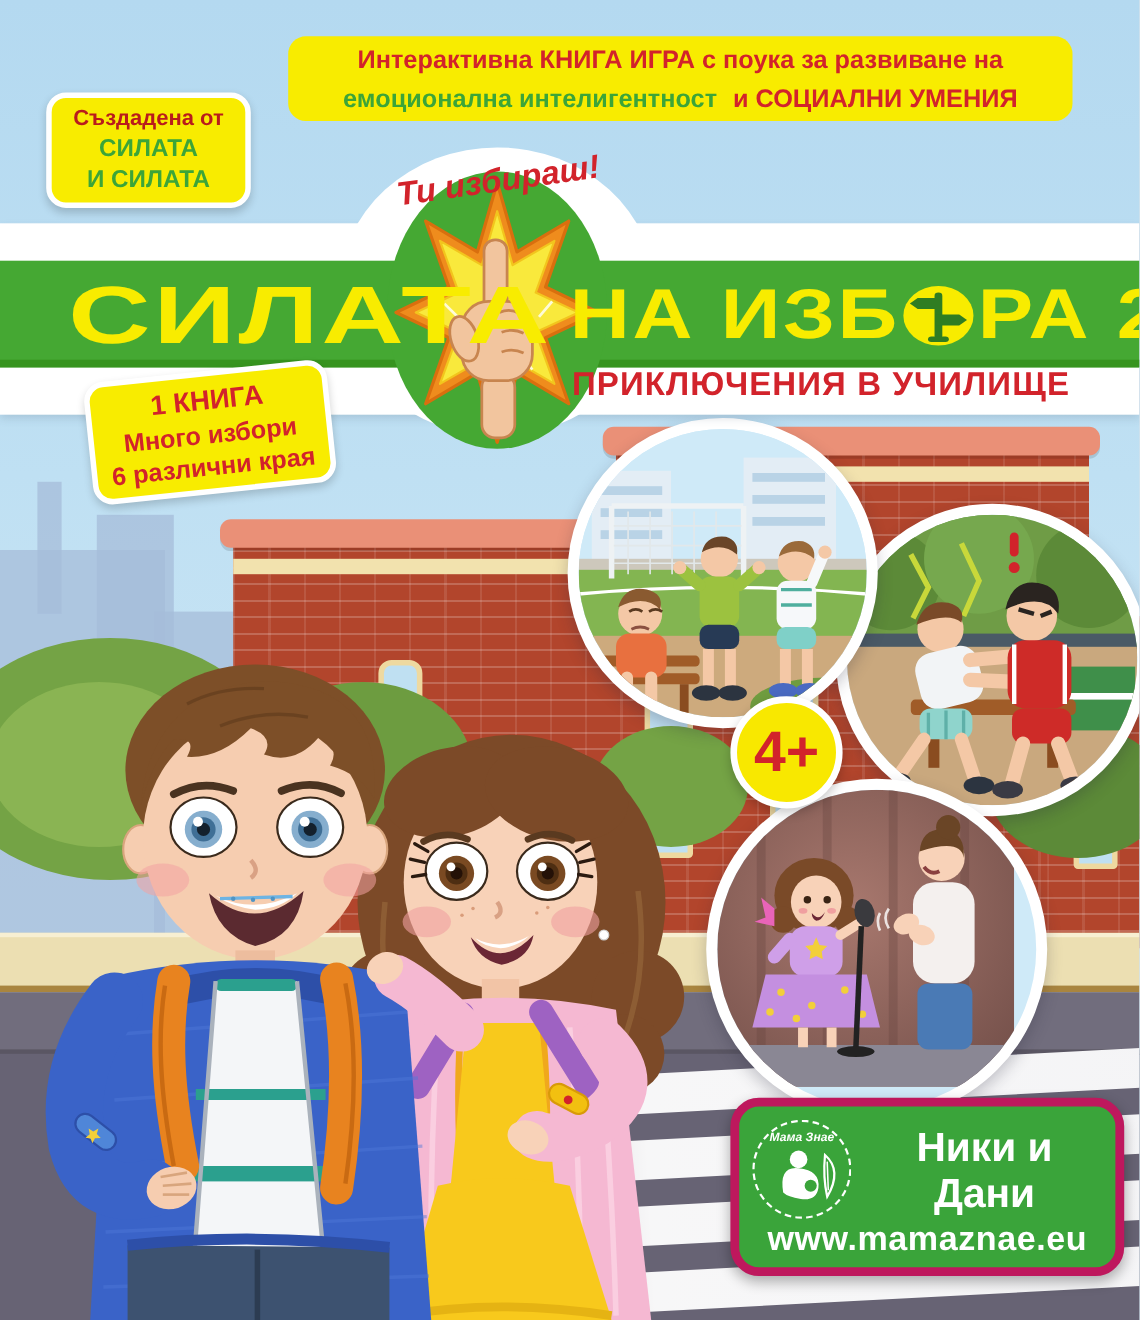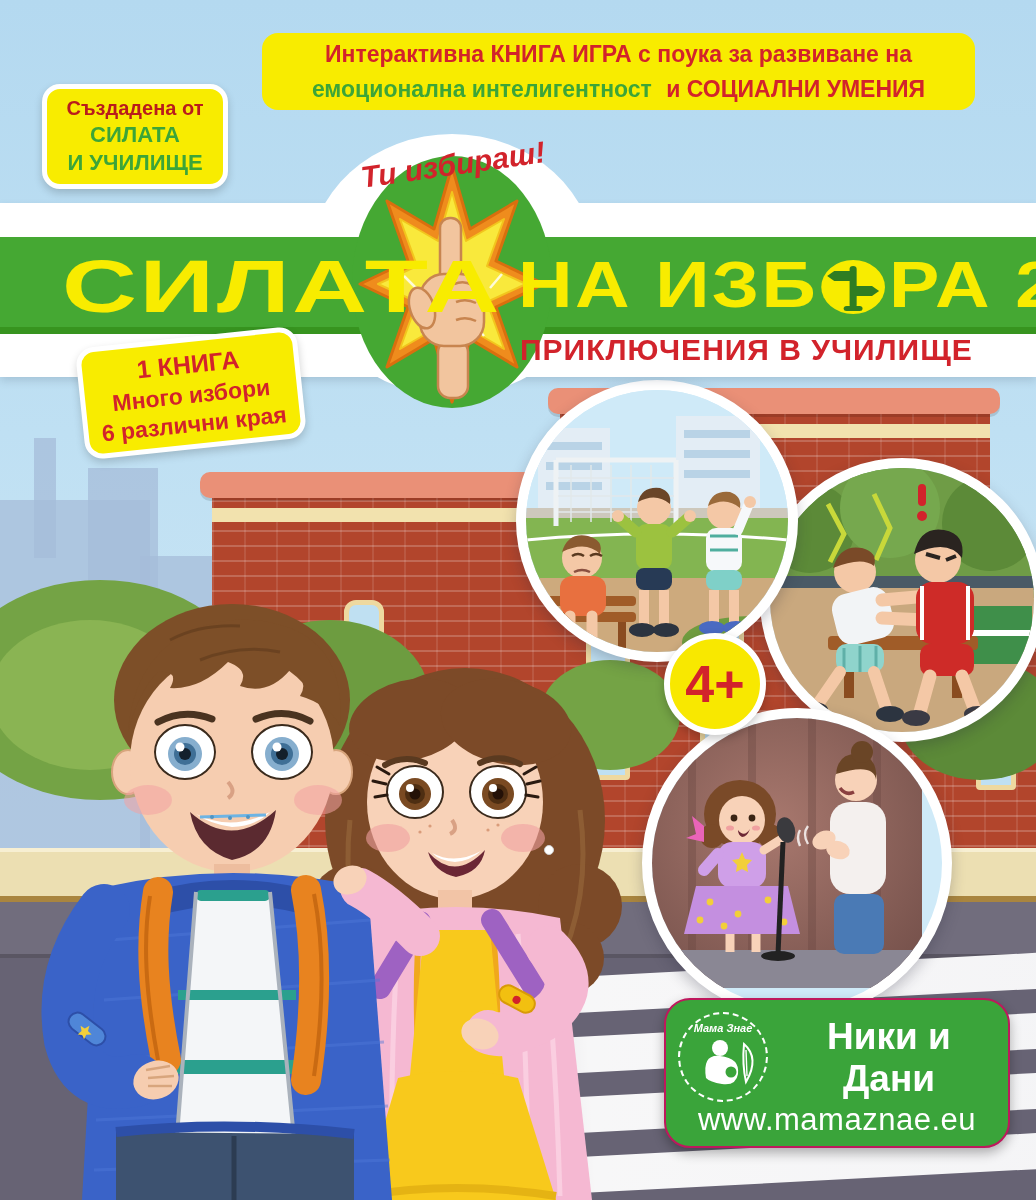--- a/index.html
+++ b/index.html
@@ -79,31 +79,31 @@
   .bookb{left:80px;top:337px;width:212px;height:96px;transform:rotate(-6deg);
          padding-top:6px;line-height:1.3;}
   .bookb .bl{color:#d2232b;font-weight:800;}
   .bookb .b1{font-size:25px;} .bookb .b2{font-size:23px;}
 
   
   .chars{left:0;top:520px;z-index:11;}
 
   
   .pub{left:664px;top:998px;width:342px;height:146px;background:#3aa43a;
-       border:2px solid #be185d;border-radius:26px;z-index:17;
+       border:8px solid #be185d;border-radius:26px;z-index:17;
        box-shadow:0 5px 12px rgba(0,0,0,.3);}
   .pub-logo{position:absolute;left:12px;top:12px;width:86px;height:86px;border-radius:50%;
        border:2px dashed #fff;}
   .pub-logo-text{position:absolute;left:0;top:8px;width:100%;text-align:center;
        color:#fff;font-size:11px;font-style:italic;font-weight:700;}
   .pub-authors{position:absolute;left:112px;top:16px;width:222px;text-align:center;color:#fff;}
   .pub-a1{font-size:37px;font-weight:800;}
   .pub-a2{font-size:25px;font-weight:400;opacity:.96;}
   .pub-site{position:absolute;left:0;bottom:8px;width:100%;text-align:center;color:#fff;
-       font-size:31px;font-weight:400;letter-spacing:.5px;margin-top:44px;}
+       font-size:31px;font-weight:700;letter-spacing:.5px;margin-top:44px;}
 </style>
 </head>
 <body>
 
 <div id="cover">
 
   <div class="abs sky"></div>
 
   <div class="abs city" style="left:0;top:500px;width:150px;height:370px;"></div>
   <div class="abs city" style="left:34px;top:438px;width:22px;height:120px;"></div>
@@ -487,21 +487,21 @@
     </div>
     <div>
       <span class="grn">емоционална интелигентност</span>
       <span class="red" style="margin-left:8px;margin-top:48px;">и СОЦИАЛНИ УМЕНИЯ</span>
     </div>
   </div>
 
   <div class="abs badge creator">
     <div class="l1">Създадена от</div>
     <div class="l2">СИЛАТА</div>
-    <div class="l2">И УЧИЛИЩЕ</div>
+    <div class="l2">И СИЛАТА</div>
   </div>
 
   <div class="abs badge bookb">
     <div class="bl b1">1 КНИГА</div>
     <div class="bl b2">Много избори</div>
     <div class="bl b2">6 различни края</div>
   </div>
 
   <div class="abs pub">
     <div class="pub-logo">

